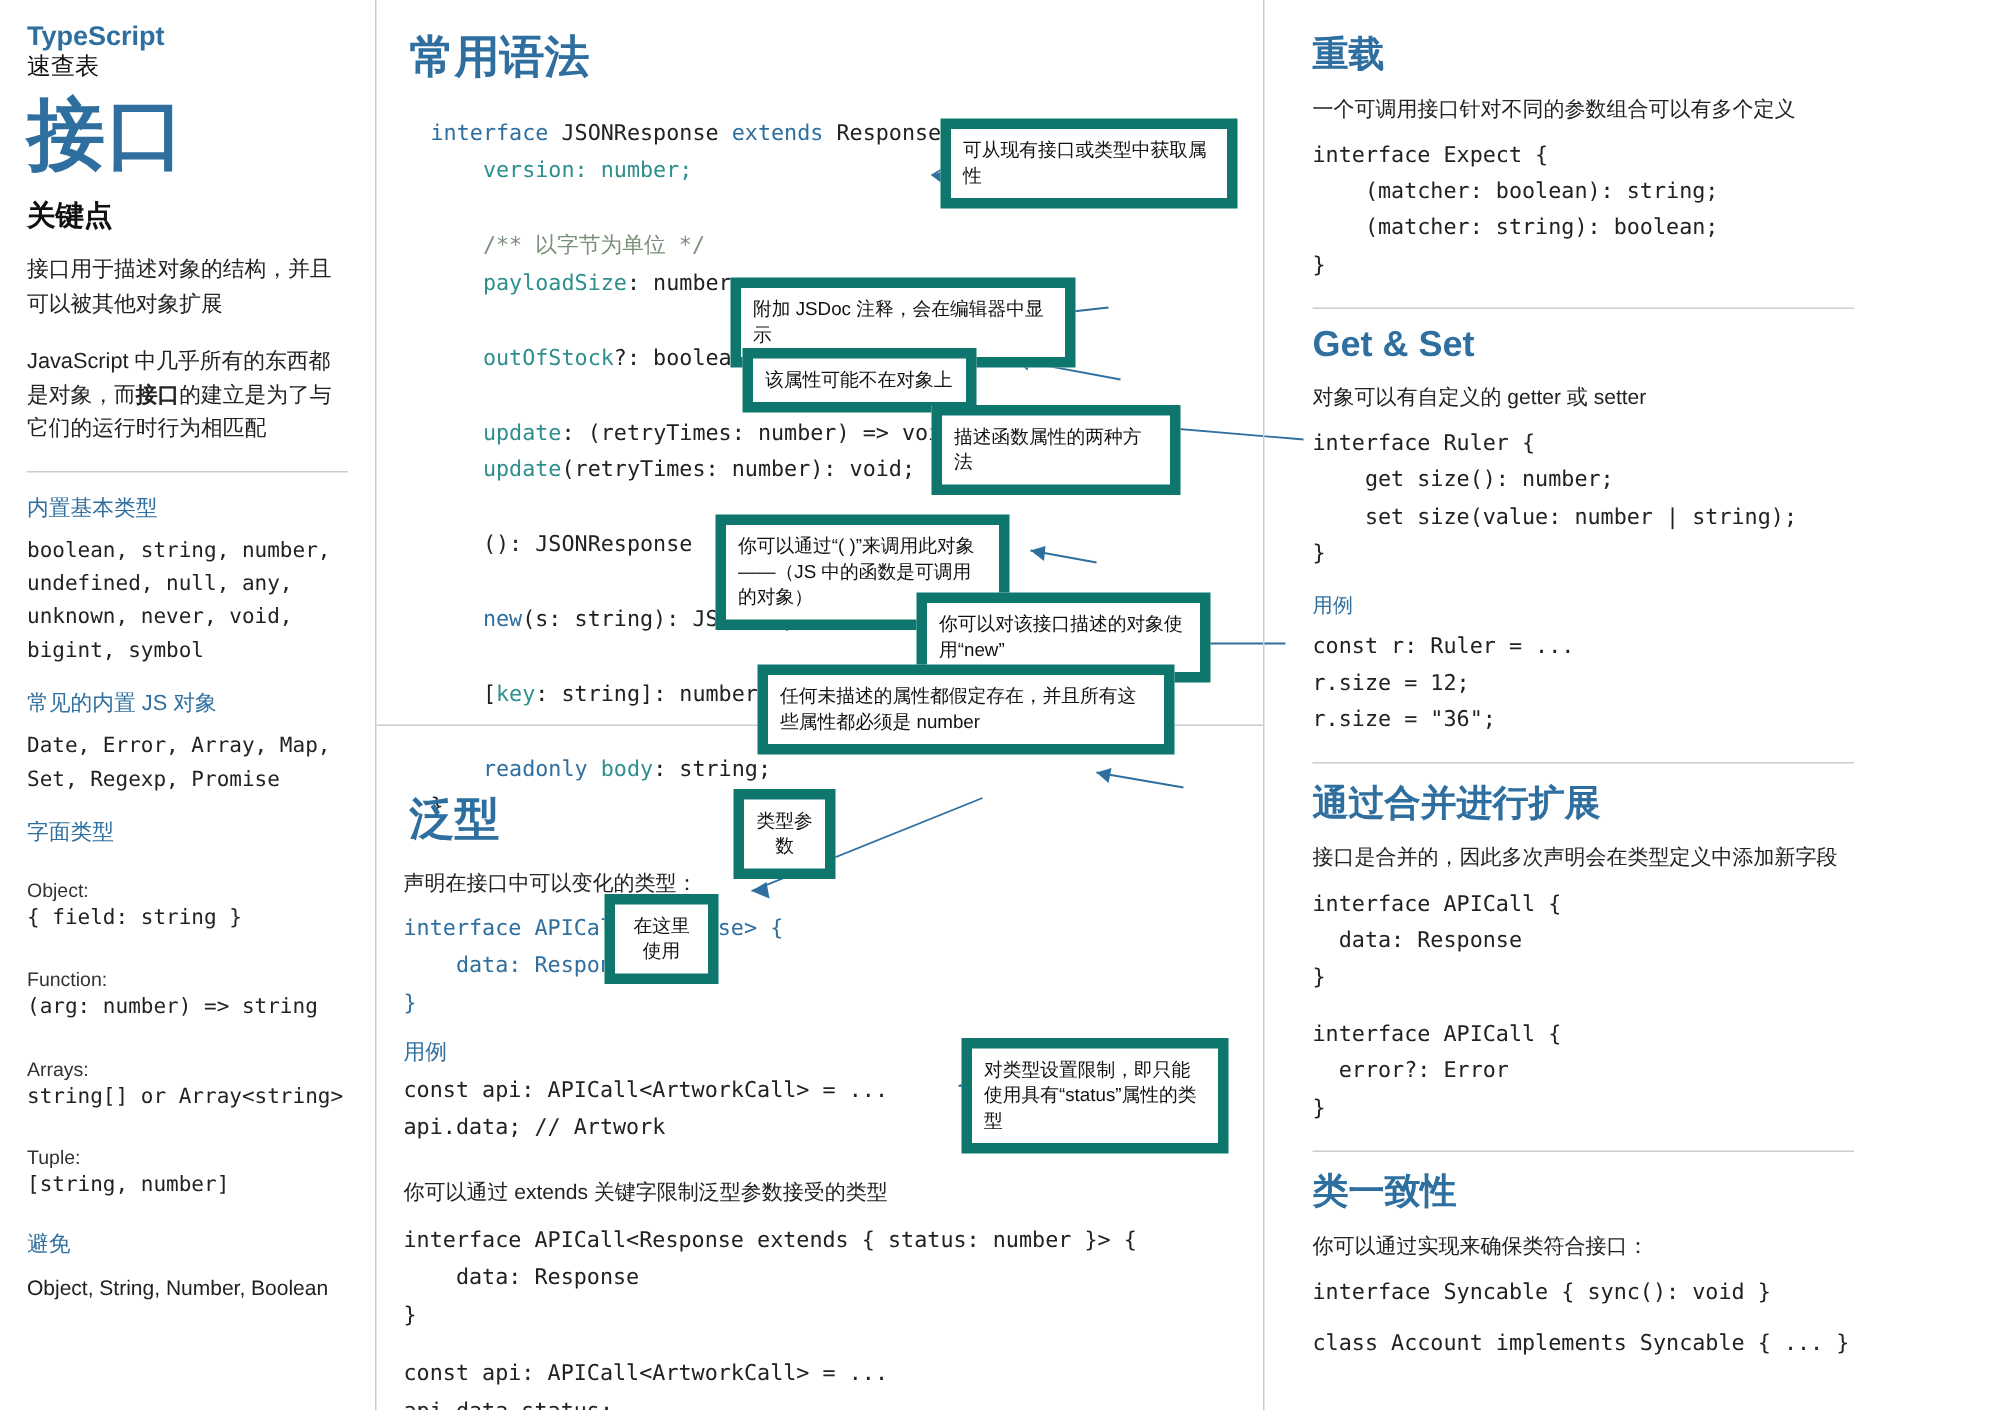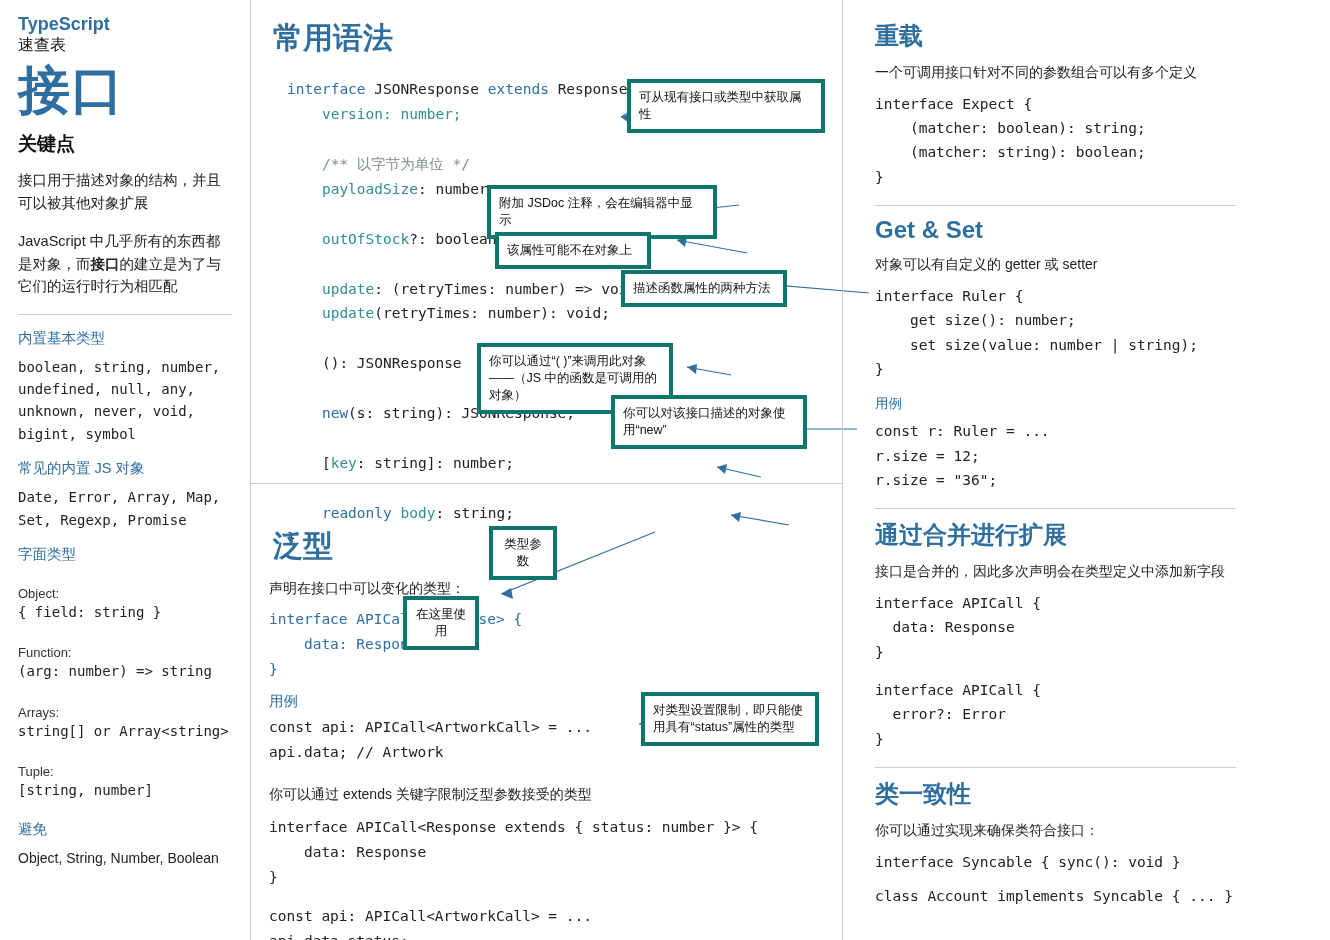--- a/index.html
+++ b/index.html
@@ -49,21 +49,21 @@
   .code {
     font-family:"DejaVu Sans Mono","Liberation Mono",monospace;
     font-size:14.5px; line-height:1.72; color:#222; white-space:pre; position:relative;
   }
   .kw  { color:#2f6f9f; }         
   .cmt { color:#7a8f7a; }
   .teal { color:#2f8f8f; }
 
   
   .callout {
-    position:absolute; background:#fff; border:4px solid #0f766e;
+    position:absolute; background:#fff; border:7px solid #0f766e;
     font-size:12.5px; line-height:1.35; color:#111; padding:6px 8px;
     font-family:"Liberation Sans", sans-serif; white-space:normal;
   }
   svg.arrows { position:absolute; left:0; top:0; overflow:visible; pointer-events:none; }
 
   .mid-divider { border:0; border-top:1px solid #c9ccd1; margin:16px 0 0 0; }
 
   
   .r-h { color:#2f6f9f; font-size:24px; font-weight:bold; margin:10px 0 10px 0; }
   .r-p { font-size:14px; line-height:1.55; color:#222; margin-bottom:8px; }
@@ -163,20 +163,21 @@
             <polygon points="462,438 472,435 470,445"></polygon>
           </g>
         </svg>
 
         <div class="callout" style="left:358px; top:2px; width:198px;">可从现有接口或类型中获取属性</div>
         <div class="callout" style="left:218px; top:108px; width:230px;">附加 JSDoc 注释，会在编辑器中显示</div>
         <div class="callout" style="left:226px; top:155px; width:156px;">该属性可能不在对象上</div>
         <div class="callout" style="left:208px; top:266px; width:196px;">你可以通过“( )”来调用此对象——（JS 中的函数是可调用的对象）</div>
         <div class="callout" style="left:352px; top:193px; width:166px;">描述函数属性的两种方法</div>
         <div class="callout" style="left:342px; top:318px; width:196px;">你可以对该接口描述的对象使用“new”</div>
+        <div class="callout" style="left:236px; top:366px; width:278px;">任何未描述的属性都假定存在，并且所有这些属性都必须是 number</div>
       </div>
     </div>
 
     <hr class="mid-divider">
 
     <div class="mid-inner" style="position:relative;">
       <div class="mid-h1" style="margin-bottom:10px;margin-top:32px;">泛型</div>
       <div class="plain" style="margin:6px 0 8px 0;">声明在接口中可以变化的类型：</div>
       <div class="code" style="color:#2f6f9f;">interface APICall&lt;Response&gt; {
     data: Response

